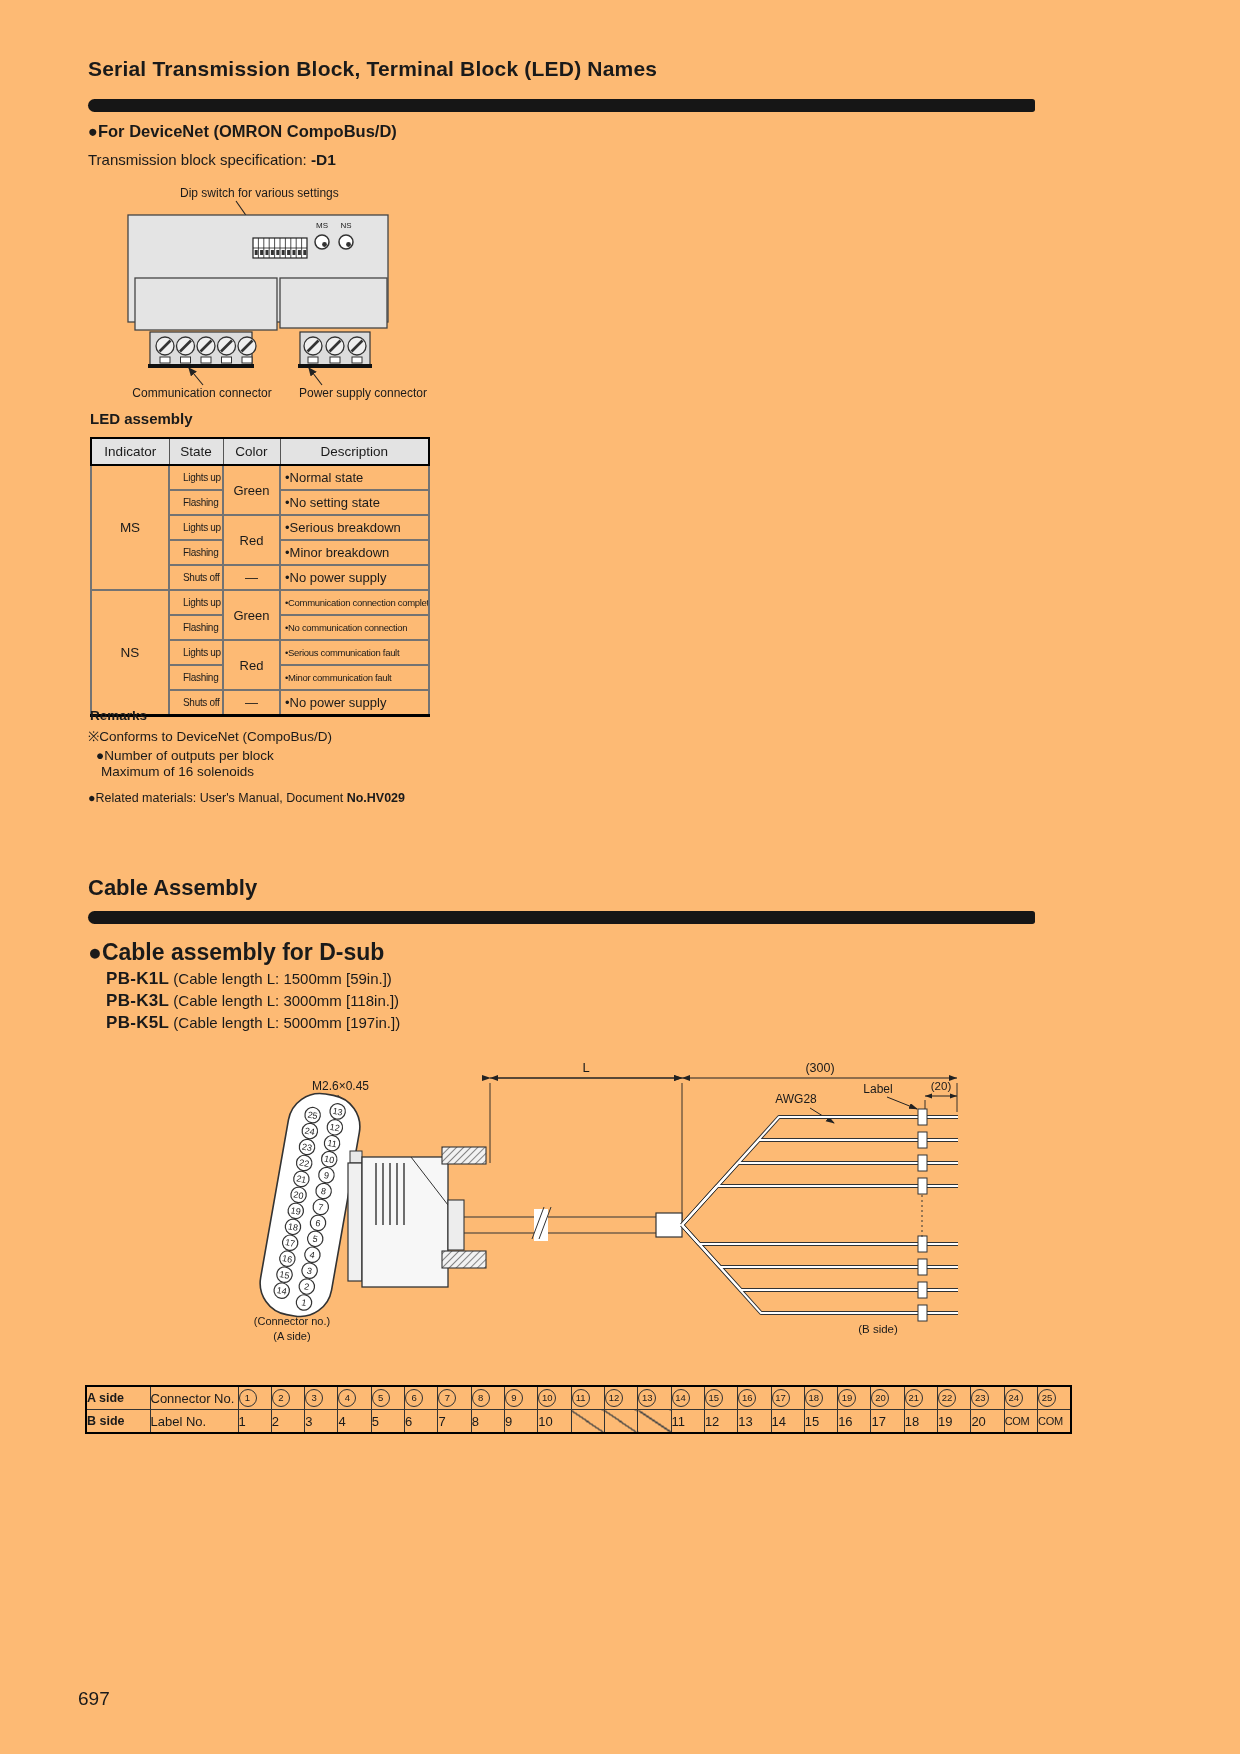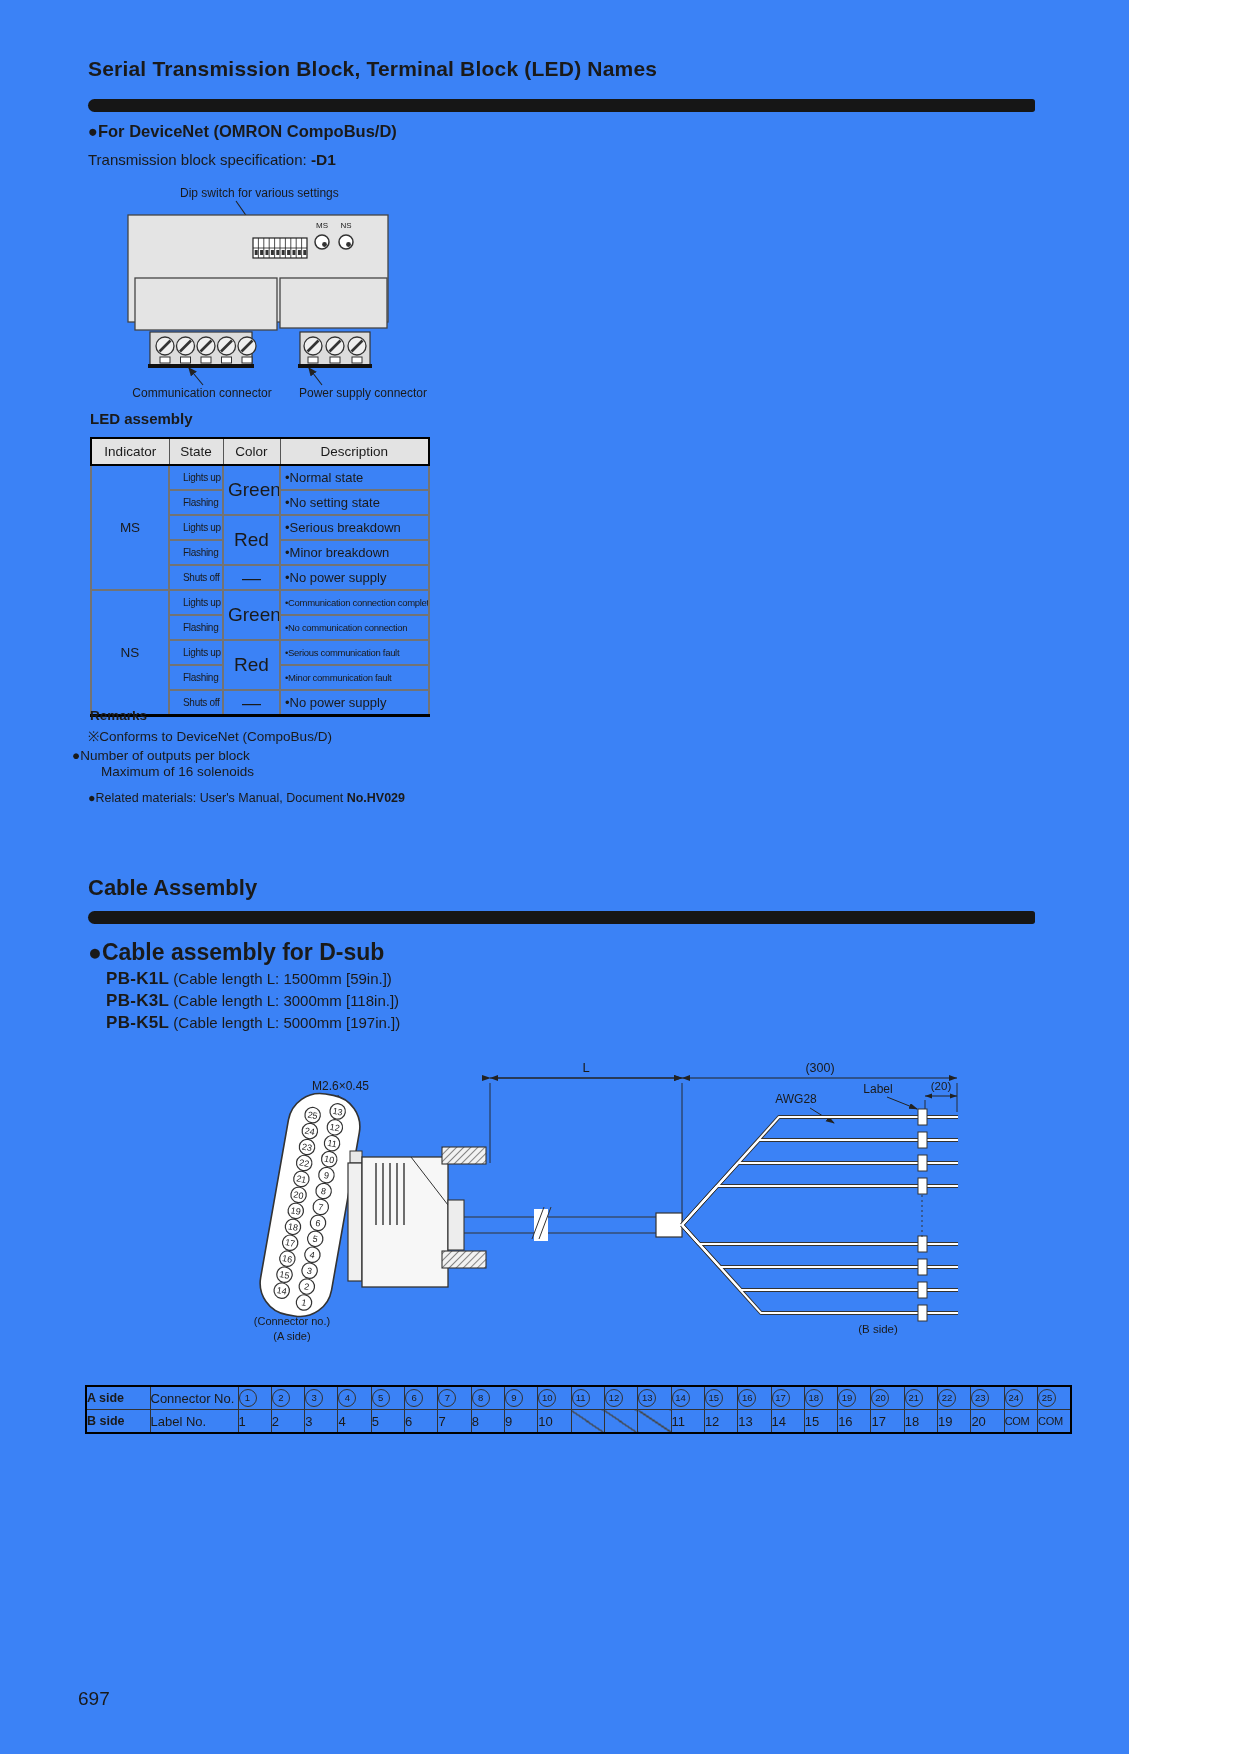--- a/index.html
+++ b/index.html
@@ -1,16 +1,16 @@
 <!DOCTYPE html>
 <html><head>
 <meta charset="utf-8">
 <style>
   html,body{margin:0;padding:0;background:#fff;}
-  #page{position:relative;width:1129px;height:1754px;background:#3b82f6;
+  #page{position:relative;width:1240px;height:1754px;background:#fdba74;
         font-family:"Liberation Sans",sans-serif;color:#1a1a1a;overflow:hidden;}
   .abs{position:absolute;}
   .doc-title{font-size:21px;font-weight:bold;letter-spacing:.2px;}
   .sec-bar{height:13px;background:#161616;border-radius:7px 3px 3px 7px;}
   .bullet-heading{font-size:16.5px;font-weight:bold;}
   .spec-line{font-size:15px;}
   .spec-line b{font-size:15.5px;}
   .sub-heading{font-size:15px;font-weight:bold;}
   .sec-title{font-size:22px;font-weight:bold;}
   .dsub-heading{font-size:23px;font-weight:bold;}
@@ -23,21 +23,21 @@
 
   
   table.led{border-collapse:collapse;table-layout:fixed;width:338px;
             border:2px solid #000;border-bottom:3px solid #000;}
   table.led th{background:#e3e3e3;font-weight:normal;font-size:13.5px;
                border:1px solid #555;border-bottom:2.5px solid #000;height:23px;}
   table.led td{border:2px solid #737373;height:23px;padding:0 4px;font-size:13px;
                white-space:nowrap;overflow:hidden;}
   table.led td.ind{text-align:center;font-size:13.5px;}
   table.led td.state{text-align:center;font-size:10px;letter-spacing:-.3px;padding:0 13px;}
-  table.led td.color{text-align:center;font-size:19px;margin-top:16px;}
+  table.led td.color{text-align:center;font-size:13px;margin-top:16px;}
   table.led td.desc.small{font-size:9.5px;letter-spacing:-.3px;}
   table.led tr.grp td{border-top:2.5px solid #000;}
 
   
   table.pins{border-collapse:collapse;table-layout:fixed;width:987px;
              border-top:2.5px solid #000;border-bottom:2.5px solid #000;
              border-left:2px solid #000;border-right:2px solid #000;}
   table.pins td{border:1px solid #333;height:22px;text-align:left;
                 font-size:13px;padding:0;overflow:hidden;}
   table.pins td.side{font-weight:bold;font-size:12.5px;}
@@ -230,21 +230,21 @@
       <tr>
         <td class="state">Shuts off</td>
         <td class="color">—</td>
         <td class="desc">•No power supply</td>
       </tr>
     </tbody>
   </table>
 
   <div class="abs remarks-h" style="left:90px;top:708px;">Remarks</div>
   <div class="abs remarks-line" style="left:88px;top:727px;">※Conforms to DeviceNet (CompoBus/D)</div>
-  <div class="abs remarks-line" style="left:72px;top:746px;">●Number of outputs per block</div>
+  <div class="abs remarks-line" style="left:96px;top:746px;">●Number of outputs per block</div>
   <div class="abs remarks-line" style="left:101px;top:762px;">Maximum of 16 solenoids</div>
   <div class="abs remarks-rel" style="left:88px;top:791px;">
     <span>●Related materials: User's Manual, Document </span><b>No.HV029</b>
   </div>
 
   <div class="abs sec-title" style="left:88px;top:875px;">Cable Assembly</div>
   <div class="abs sec-bar" style="left:88px;top:911px;width:947px;"></div>
 
   <div class="abs dsub-heading" style="left:88px;top:939px;">●Cable assembly for D-sub</div>
 

